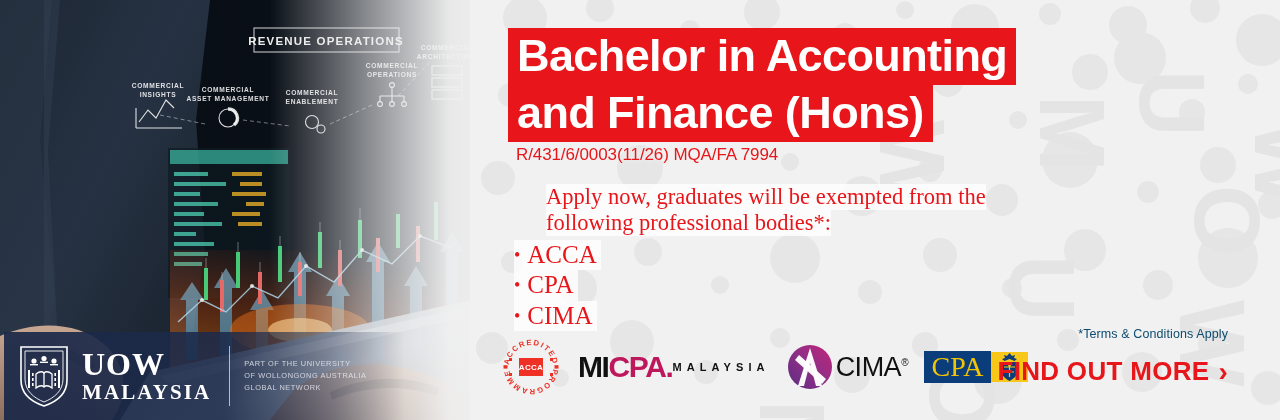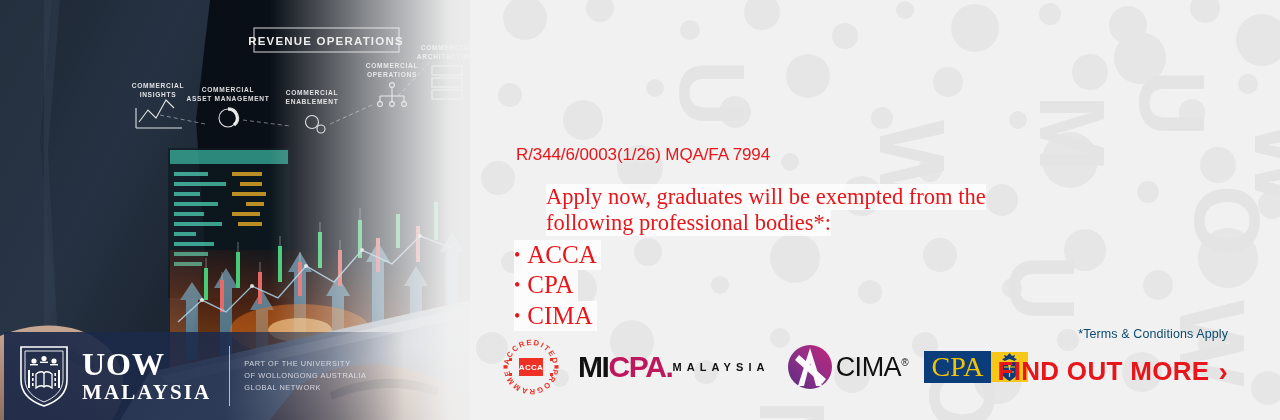--- a/index.html
+++ b/index.html
@@ -432,21 +432,25 @@
       <div class="l2">MALAYSIA</div>
     </div>
     <div class="uow-div"></div>
     <div class="uow-tag">
       <div>PART OF THE UNIVERSITY</div>
       <div>OF WOLLONGONG AUSTRALIA</div>
       <div>GLOBAL NETWORK</div>
     </div>
   </div>
 
-  <div class="code">R/344/6/0003(1/26) MQA/FA 7994</div>
+  <div class="headline">
+    <div class="hl-line">Bachelor in Accounting</div><br>
+    <div class="hl-line">and Finance (Hons)</div>
+  </div>
+  <div class="code">R/431/6/0003(11/26) MQA/FA 7994</div>
 
   <div class="copy">
     <span class="copy-line">Apply now, graduates will be exempted from the</span>
     <span class="copy-line">following professional bodies*:</span>
     <div class="bullets">
       <span class="bullet"><span class="dot">•</span><span>ACCA</span></span>
       <span class="bullet"><span class="dot">•</span><span>CPA</span></span>
       <span class="bullet"><span class="dot">•</span><span>CIMA</span></span>
     </div>
   </div>

